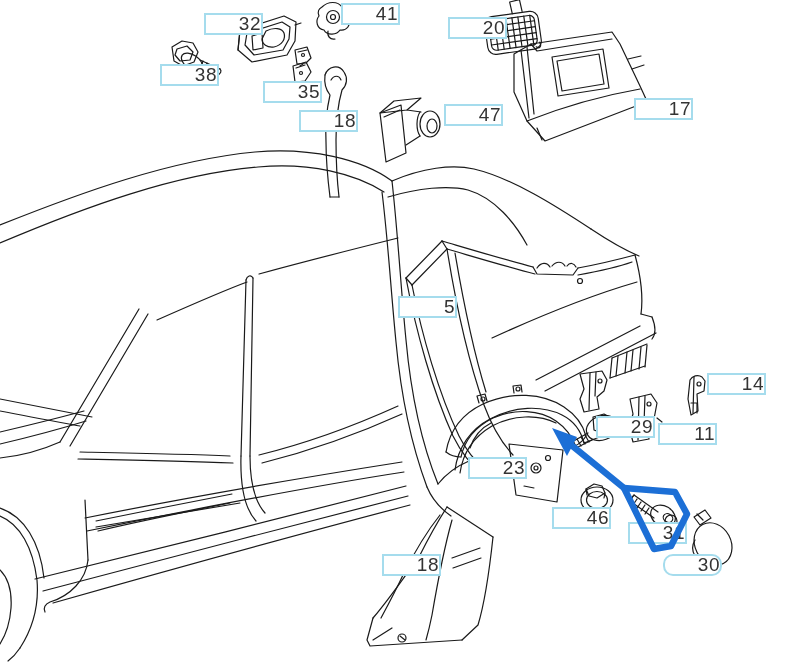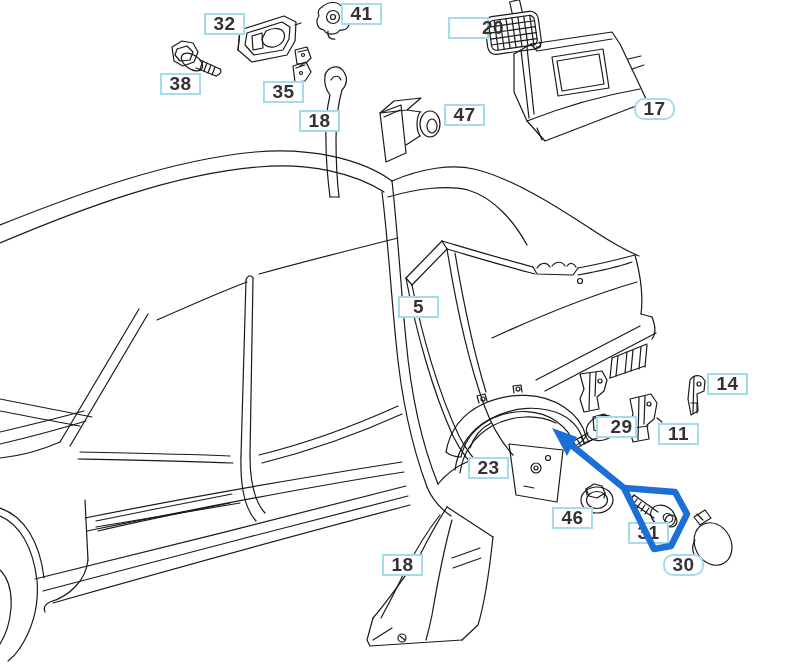--- a/index.html
+++ b/index.html
@@ -8,24 +8,24 @@
   }
   html,body{margin:0;padding:0;background:#fff;}
   #stage{position:relative;width:799px;height:665px;background:var(--bg);overflow:hidden;
          font-family:"Liberation Sans",sans-serif;}
   #art,#overlay{position:absolute;left:0;top:0;width:799px;height:665px;}
   #overlay{pointer-events:none;}
   #art path,#art rect,#art line{fill:none;stroke:var(--line);stroke-width:1.2;
        stroke-linecap:round;stroke-linejoin:round;}
   #art circle,#art ellipse{fill:none;stroke:var(--line);stroke-width:1.2;}
   #labels-layer{position:absolute;left:0;top:0;width:799px;height:665px;}
-  .plabel{position:absolute;box-sizing:border-box;width:41px;height:22px;
+  .plabel{position:absolute;box-sizing:border-box;width:59px;height:22px;
       border:2px solid var(--label-border);background:var(--label-bg);
-      color:var(--label-text);font-size:19px;line-height:18px;text-align:center;
-      letter-spacing:0.5px;cursor:pointer;font-weight:bold;}
+      color:var(--label-text);font-size:19px;line-height:18px;text-align:right;
+      letter-spacing:0.5px;cursor:pointer;}
   #overlay .hl-stroke{fill:none;stroke:var(--hl);stroke-width:6.5;
       stroke-linecap:round;stroke-linejoin:round;}
   #overlay .hl-fill{fill:var(--hl);stroke:none;}
 </style>
 </head>
 <body>
 
 <div id="stage">
 
   <svg id="art" viewBox="0 0 799 665">
@@ -281,26 +281,26 @@
         <path d="M453,568 L481,558"></path>
       <path d="M373,640 L392,628"></path>
       <circle cx="402" cy="638" r="4"></circle>
         <path d="M400,636 L405,640"></path>
     </g>
   </svg>
 
   <div id="labels-layer">
       <div class="plabel" style="left: 204px; top: 13px;">32</div>
       <div class="plabel" style="left: 341px; top: 3px;">41</div>
-      <div class="plabel" style="left: 160px; top: 64px; margin-top: 9px;">38</div>
+      <div class="plabel" style="left: 160px; top: 64px;">38</div>
       <div class="plabel" style="left: 263px; top: 81px;">35</div>
       <div class="plabel" style="left: 299px; top: 110px;">18</div>
       <div class="plabel" style="left: 448px; top: 17px; padding-left: 32px;">20</div>
       <div class="plabel" style="left: 444px; top: 104px;">47</div>
-      <div class="plabel" style="left: 634px; top: 98px; border-radius: 10px;">17</div>
+      <div class="plabel" style="left: 634px; top: 98px;">17</div>
       <div class="plabel" style="left: 398px; top: 296px;">5</div>
       <div class="plabel" style="left: 707px; top: 373px;">14</div>
       <div class="plabel" style="left: 658px; top: 423px;">11</div>
       <div class="plabel" style="left: 596px; top: 416px; padding-left: 10px;">29</div>
       <div class="plabel" style="left: 468px; top: 457px;">23</div>
       <div class="plabel" style="left: 552px; top: 507px;">46</div>
       <div class="plabel" style="left: 628px; top: 522px;">31</div>
       <div class="plabel" style="left: 663px; top: 554px; border-radius: 10px;">30</div>
       <div class="plabel" style="left: 382px; top: 554px;">18</div>
     </div>

